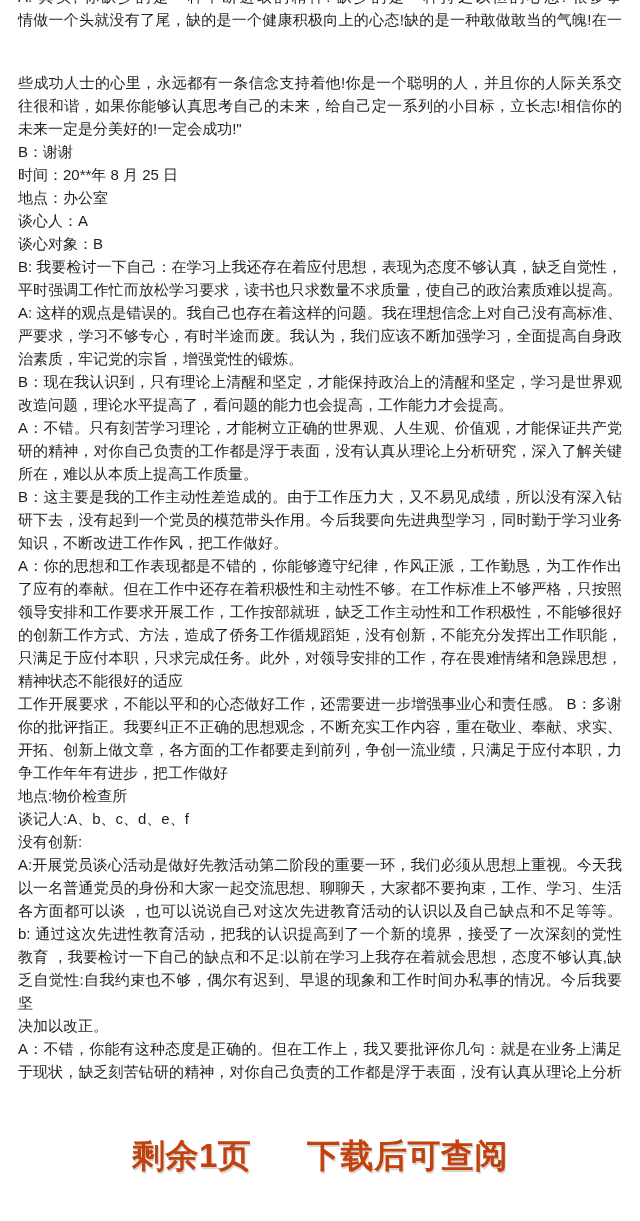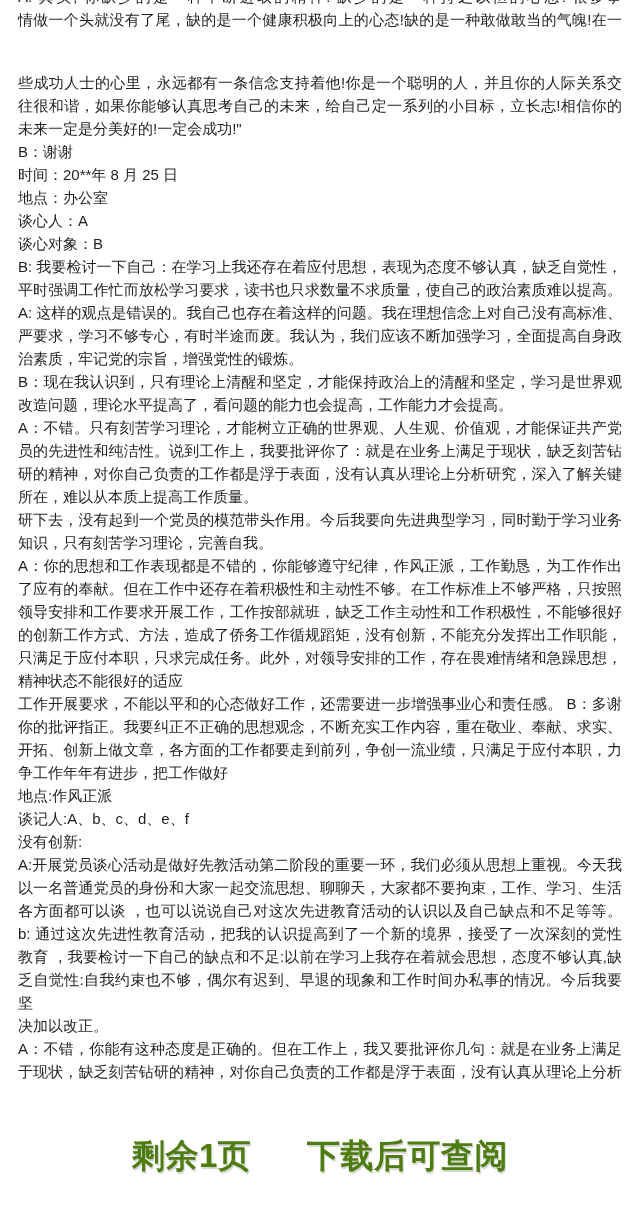--- a/index.html
+++ b/index.html
@@ -37,21 +37,21 @@
     height: 40px;
   }
   .footer-notice {
     position: absolute;
     top: 1134px;
     left: 0;
     width: 640px;
     text-align: center;
     font-weight: bold;
     font-size: 33px;
-    color: #4d7c0f;
+    color: #c2410c;
     text-shadow: 1px 2px 1px #d2d2d2;
     letter-spacing: 0.5px;
     white-space: nowrap;
   }
   .footer-notice .seg + .seg {
     margin-left: 46px;
   }
 </style>
 </head>
 <body>
@@ -72,36 +72,36 @@
       <div class="line">谈心人：A</div>
       <div class="line">谈心对象：B</div>
       <div class="line j">B: 我要检讨一下自己：在学习上我还存在着应付思想，表现为态度不够认真，缺乏自觉性，</div>
       <div class="line j">平时强调工作忙而放松学习要求，读书也只求数量不求质量，使自己的政治素质难以提高。</div>
       <div class="line j">A: 这样的观点是错误的。我自己也存在着这样的问题。我在理想信念上对自己没有高标准、</div>
       <div class="line j">严要求，学习不够专心，有时半途而废。我认为，我们应该不断加强学习，全面提高自身政</div>
       <div class="line">治素质，牢记党的宗旨，增强党性的锻炼。</div>
       <div class="line j">B：现在我认识到，只有理论上清醒和坚定，才能保持政治上的清醒和坚定，学习是世界观</div>
       <div class="line">改造问题，理论水平提高了，看问题的能力也会提高，工作能力才会提高。</div>
       <div class="line j">A：不错。只有刻苦学习理论，才能树立正确的世界观、人生观、价值观，才能保证共产党</div>
-      <div class="line j">员的先进性和纯洁性。说到工作上，我要批评你了：就是在业务上满足于现状，缺乏刻苦钻</div>
       <div class="line j">研的精神，对你自己负责的工作都是浮于表面，没有认真从理论上分析研究，深入了解关键</div>
       <div class="line">所在，难以从本质上提高工作质量。</div>
+      <div class="line j">B：这主要是我的工作主动性差造成的。由于工作压力大，又不易见成绩，所以没有深入钻</div>
       <div class="line j">研下去，没有起到一个党员的模范带头作用。今后我要向先进典型学习，同时勤于学习业务</div>
-      <div class="line">知识，只有刻苦学习理论，完善自我。</div>
+      <div class="line">知识，不断改进工作作风，把工作做好。</div>
       <div class="line j">A：你的思想和工作表现都是不错的，你能够遵守纪律，作风正派，工作勤恳，为工作作出</div>
       <div class="line j">了应有的奉献。但在工作中还存在着积极性和主动性不够。在工作标准上不够严格，只按照</div>
       <div class="line j">领导安排和工作要求开展工作，工作按部就班，缺乏工作主动性和工作积极性，不能够很好</div>
       <div class="line j">的创新工作方式、方法，造成了侨务工作循规蹈矩，没有创新，不能充分发挥出工作职能，</div>
       <div class="line j">只满足于应付本职，只求完成任务。此外，对领导安排的工作，存在畏难情绪和急躁思想，</div>
       <div class="line">精神状态不能很好的适应</div>
       <div class="line j">工作开展要求，不能以平和的心态做好工作，还需要进一步增强事业心和责任感。 B：多谢</div>
       <div class="line j">你的批评指正。我要纠正不正确的思想观念，不断充实工作内容，重在敬业、奉献、求实、</div>
       <div class="line j">开拓、创新上做文章，各方面的工作都要走到前列，争创一流业绩，只满足于应付本职，力</div>
       <div class="line">争工作年年有进步，把工作做好</div>
-      <div class="line">地点:作风正派</div>
+      <div class="line">地点:物价检查所</div>
       <div class="line">谈记人:A、b、c、d、e、f</div>
       <div class="line">没有创新:</div>
       <div class="line j">A:开展党员谈心活动是做好先教活动第二阶段的重要一环，我们必须从思想上重视。今天我</div>
       <div class="line j">以一名普通党员的身份和大家一起交流思想、聊聊天，大家都不要拘束，工作、学习、生活</div>
       <div class="line j">各方面都可以谈 ，也可以说说自己对这次先进教育活动的认识以及自己缺点和不足等等。</div>
       <div class="line j">b: 通过这次先进性教育活动，把我的认识提高到了一个新的境界，接受了一次深刻的党性</div>
       <div class="line j">教育 ，我要检讨一下自己的缺点和不足:以前在学习上我存在着就会思想，态度不够认真,缺</div>
       <div class="line j">乏自觉性:自我约束也不够，偶尔有迟到、早退的现象和工作时间办私事的情况。今后我要坚</div>
       <div class="line">决加以改正。</div>
       <div class="line j">A：不错，你能有这种态度是正确的。但在工作上，我又要批评你几句：就是在业务上满足</div>

